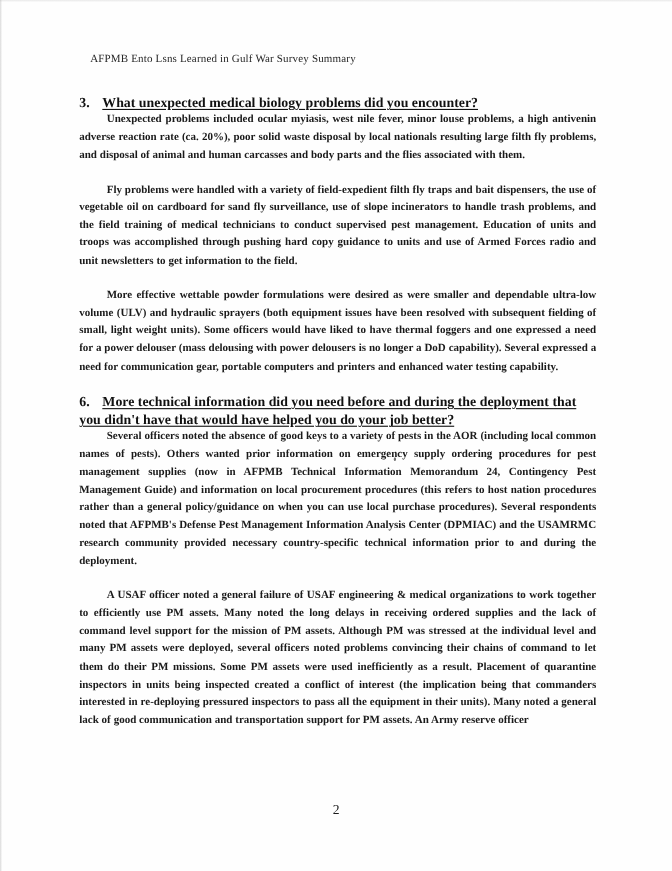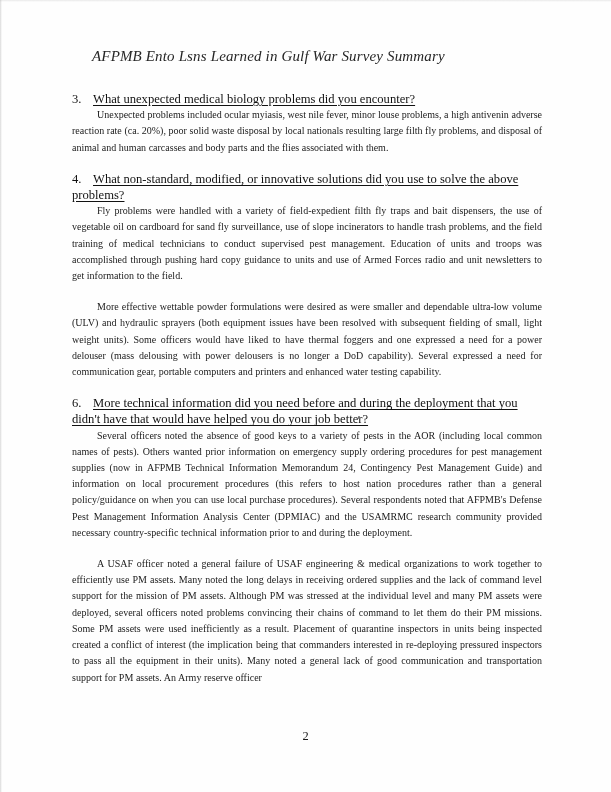--- a/index.html
+++ b/index.html
@@ -44,30 +44,30 @@
   }
 
   .content {
     position: absolute;
     left: 72px;
     top: 48px;
     width: 470px;
   }
 
   .doc-header {
-    font-style: italic;
-    font-size: 15px;
+    font-size: 10px;
     letter-spacing: 0.15px;
     color: #262626;
-    margin: 0 0 26px 20px;
+    margin: 0 0 26px 10px;
     white-space: nowrap;
   }
 
   .qa-block {
     margin-bottom: 13px;
+    font-weight: bold;
   }
 
   .question {
     font-size: 12.6px;
     line-height: 16.2px;
     text-decoration: underline;
     text-underline-offset: 1.5px;
     text-decoration-thickness: 0.8px;
     color: #111111;
     margin: 0;
@@ -126,21 +126,20 @@
   <div class="content">
 
     <div class="doc-header">AFPMB Ento Lsns Learned in Gulf War Survey Summary</div>
 
     <div class="qa-block blk-3">
       <p class="question"><span class="qnum">3.</span><span>What unexpected medical biology problems did you encounter?</span></p>
       <p class="answer">Unexpected problems included ocular myiasis, west nile fever, minor louse problems, a high antivenin adverse reaction rate (ca. 20%), poor solid waste disposal by local nationals resulting large filth fly problems, and disposal of animal and human carcasses and body parts and the flies associated with them.</p>
     </div>
 
     <div class="qa-block blk-4">
-      <p class="question"><span class="qnum">4.</span><span>What non-standard, modified, or innovative solutions did you use to solve the above problems?</span></p>
       <p class="answer">Fly problems were handled with a variety of field-expedient filth fly traps and bait dispensers, the use of vegetable oil on cardboard for sand fly surveillance, use of slope incinerators to handle trash problems, and the field training of medical technicians to conduct supervised pest management.  Education of units and troops was accomplished through pushing hard copy guidance to units and use of Armed Forces radio and unit newsletters to get information to the field.</p>
     </div>
 
     <div class="qa-block blk-5">
       <p class="answer">More effective wettable powder formulations were desired as were smaller and dependable ultra-low volume (ULV) and hydraulic sprayers (both equipment issues have been resolved with subsequent fielding of small, light weight units).  Some officers would have liked to have thermal foggers and one expressed a need for a power delouser (mass delousing with power delousers is no longer a DoD capability).  Several expressed a need for communication gear, portable computers and printers and enhanced water testing capability.</p>
     </div>
 
     <div class="qa-block blk-6">
       <p class="question"><span class="qnum">6.</span><span>More technical information did you need before and during the deployment that you didn't have that would have helped you do your job better?</span></p>
       <p class="answer">Several officers noted the absence of good keys to a variety of pests in the AOR (including local common names of pests).   Others wanted prior information on emergency supply ordering procedures for pest management supplies (now in AFPMB Technical Information Memorandum 24, Contingency Pest Management Guide) and information on local procurement procedures (this refers to host nation procedures rather than a general policy/guidance on when you can use local purchase procedures).  Several respondents noted that AFPMB's Defense Pest Management Information Analysis Center (DPMIAC) and the USAMRMC research community provided necessary country-specific technical information prior to and during the deployment.</p>

